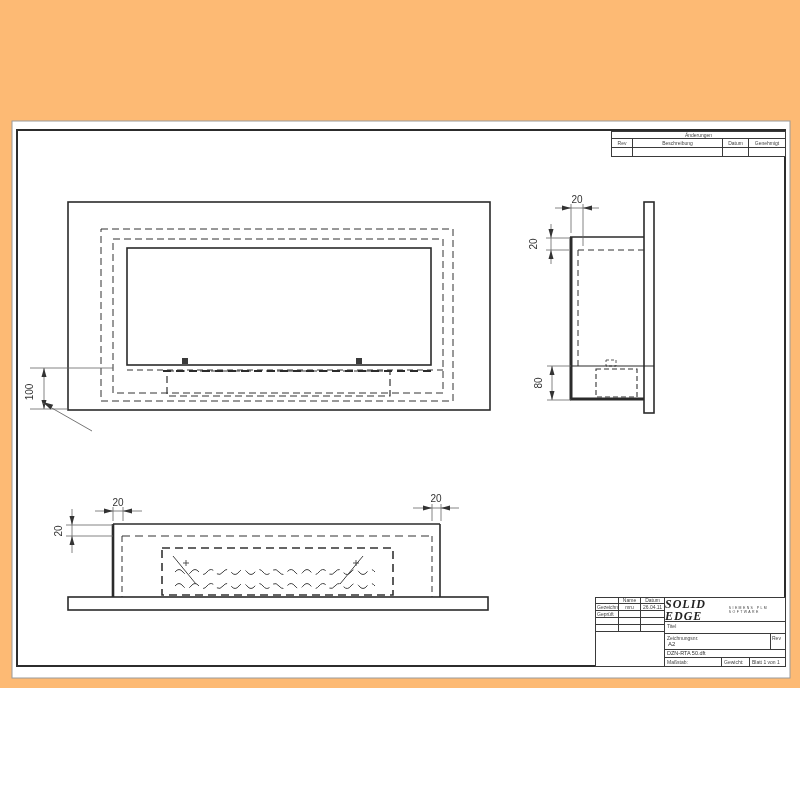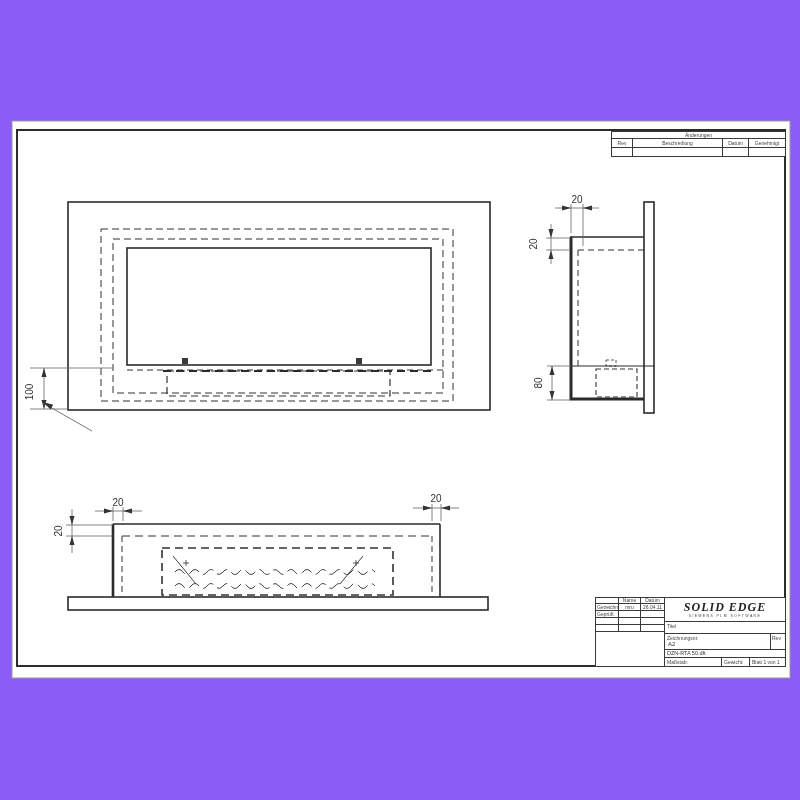--- a/index.html
+++ b/index.html
@@ -1,17 +1,17 @@
 <!DOCTYPE html>
 <html><head>
 <meta charset="utf-8">
 <style>
   * { margin:0; padding:0; box-sizing:border-box; }
   html,body { width:800px; height:800px; background:#ffffff; font-family:"Liberation Sans", sans-serif; }
-  #page { position:relative; width:800px; height:800px; background:#8b5cf6; overflow:hidden; }
+  #page { position:relative; width:800px; height:688px; background:#fdba74; overflow:hidden; }
   svg text { font-family:"Liberation Sans", sans-serif; fill:#333; }
 
   
   .rev-table { position:absolute; left:611px; top:131px; width:175px; height:26px;
                border:1px solid #3a3a3a; background:#fff; color:#444; }
   .rev-title { height:7px; border-bottom:1px solid #3a3a3a; display:flex; align-items:center;
                justify-content:center; font-size:5px; line-height:5px; }
   .rev-head { display:flex; height:9px; border-bottom:1px solid #3a3a3a; font-size:5px; line-height:5px; }
   .rev-head > div { display:flex; align-items:center; justify-content:center; border-right:1px solid #3a3a3a; }
   .rev-head > div:last-child { border-right:none; }
@@ -24,21 +24,21 @@
                  border:1px solid #3a3a3a; background:#fff; color:#444; display:flex; }
   .tb-left { width:68px; height:100%; }
   .tb-row { display:flex; height:7px; border-bottom:1px solid #3a3a3a; font-size:5px; line-height:5px; }
   .tb-row.hdr { height:6px; }
   .tb-row > div { display:flex; align-items:center; justify-content:center; overflow:hidden; }
   .tb-c1 { width:22px; justify-content:flex-start !important; padding-left:1px; }
   .tb-c2 { width:22px; border-left:1px solid #3a3a3a; }
   .tb-c3 { flex:1; border-left:1px solid #3a3a3a; }
   .tb-notes { height:34px; }
   .tb-right { flex:1; height:100%; border-left:1px solid #3a3a3a; display:flex; flex-direction:column; }
-  .tb-logo { height:23px; display:flex; flex-direction:column; align-items:center; justify-content:center; }
+  .tb-logo { height:23px; display:flex; flex-direction:row; align-items:center; justify-content:center; }
   .tb-logo .logo-main { font-family:"Liberation Serif", serif; font-style:italic; font-weight:bold;
                         font-size:12px; line-height:12px; letter-spacing:1px; color:#222; }
   .tb-logo .logo-sub  { font-size:3.5px; line-height:4px; letter-spacing:1.4px; color:#444; margin-top:1px; }
   .tb-titel { height:12px; border-top:1px solid #3a3a3a; font-size:5px; padding:1px 0 0 2px; }
   .tb-dwg { position:relative; height:16px; border-top:1px solid #3a3a3a; font-size:5px; padding:1px 0 0 2px; }
   .tb-dwg .size-val { position:absolute; left:3px; bottom:2px; font-size:6px; color:#333; }
   .tb-rev-cell { position:absolute; right:0; top:0; width:15px; height:100%;
                  border-left:1px solid #3a3a3a; font-size:5px; padding:1px 0 0 1px; }
   .tb-file { height:8px; border-top:1px solid #3a3a3a; font-size:5.5px; line-height:6px; padding-left:2px; color:#333; }
   .tb-bottom { flex:1; border-top:1px solid #3a3a3a; display:flex; font-size:5px; }

